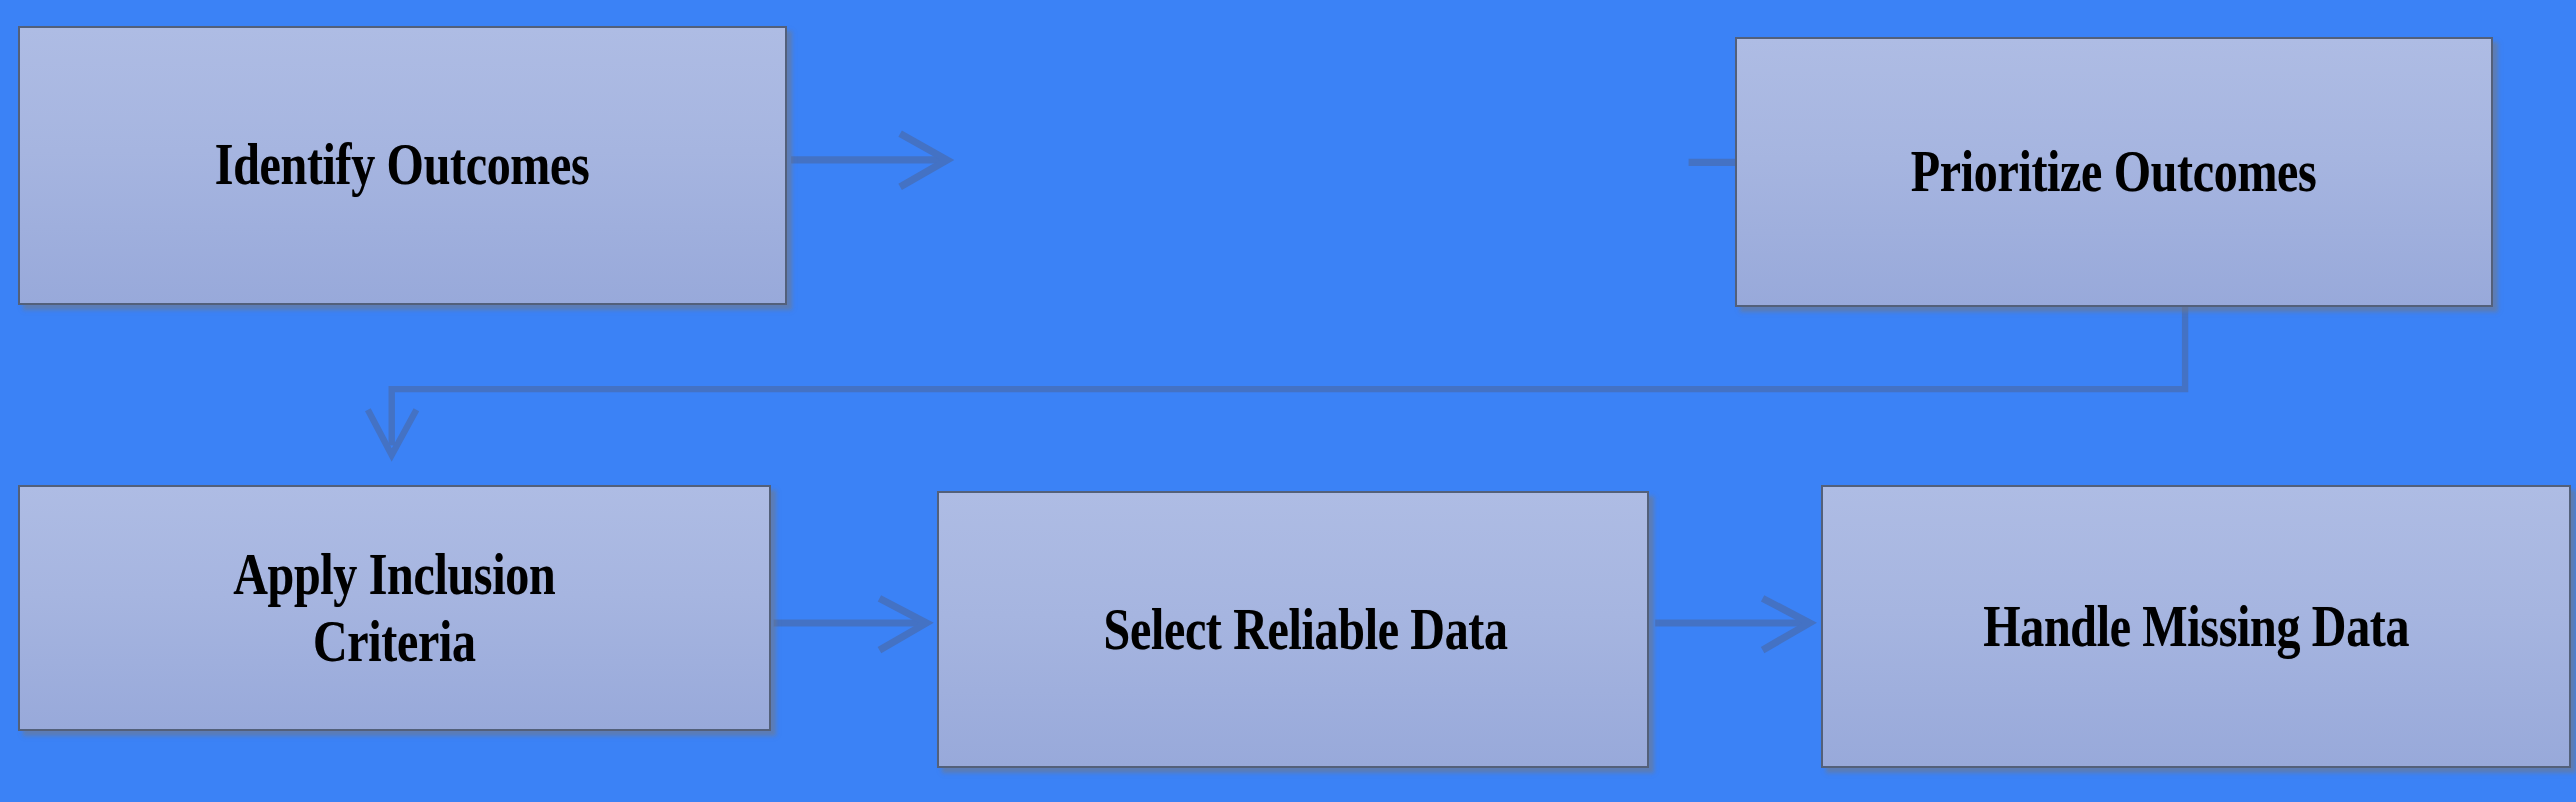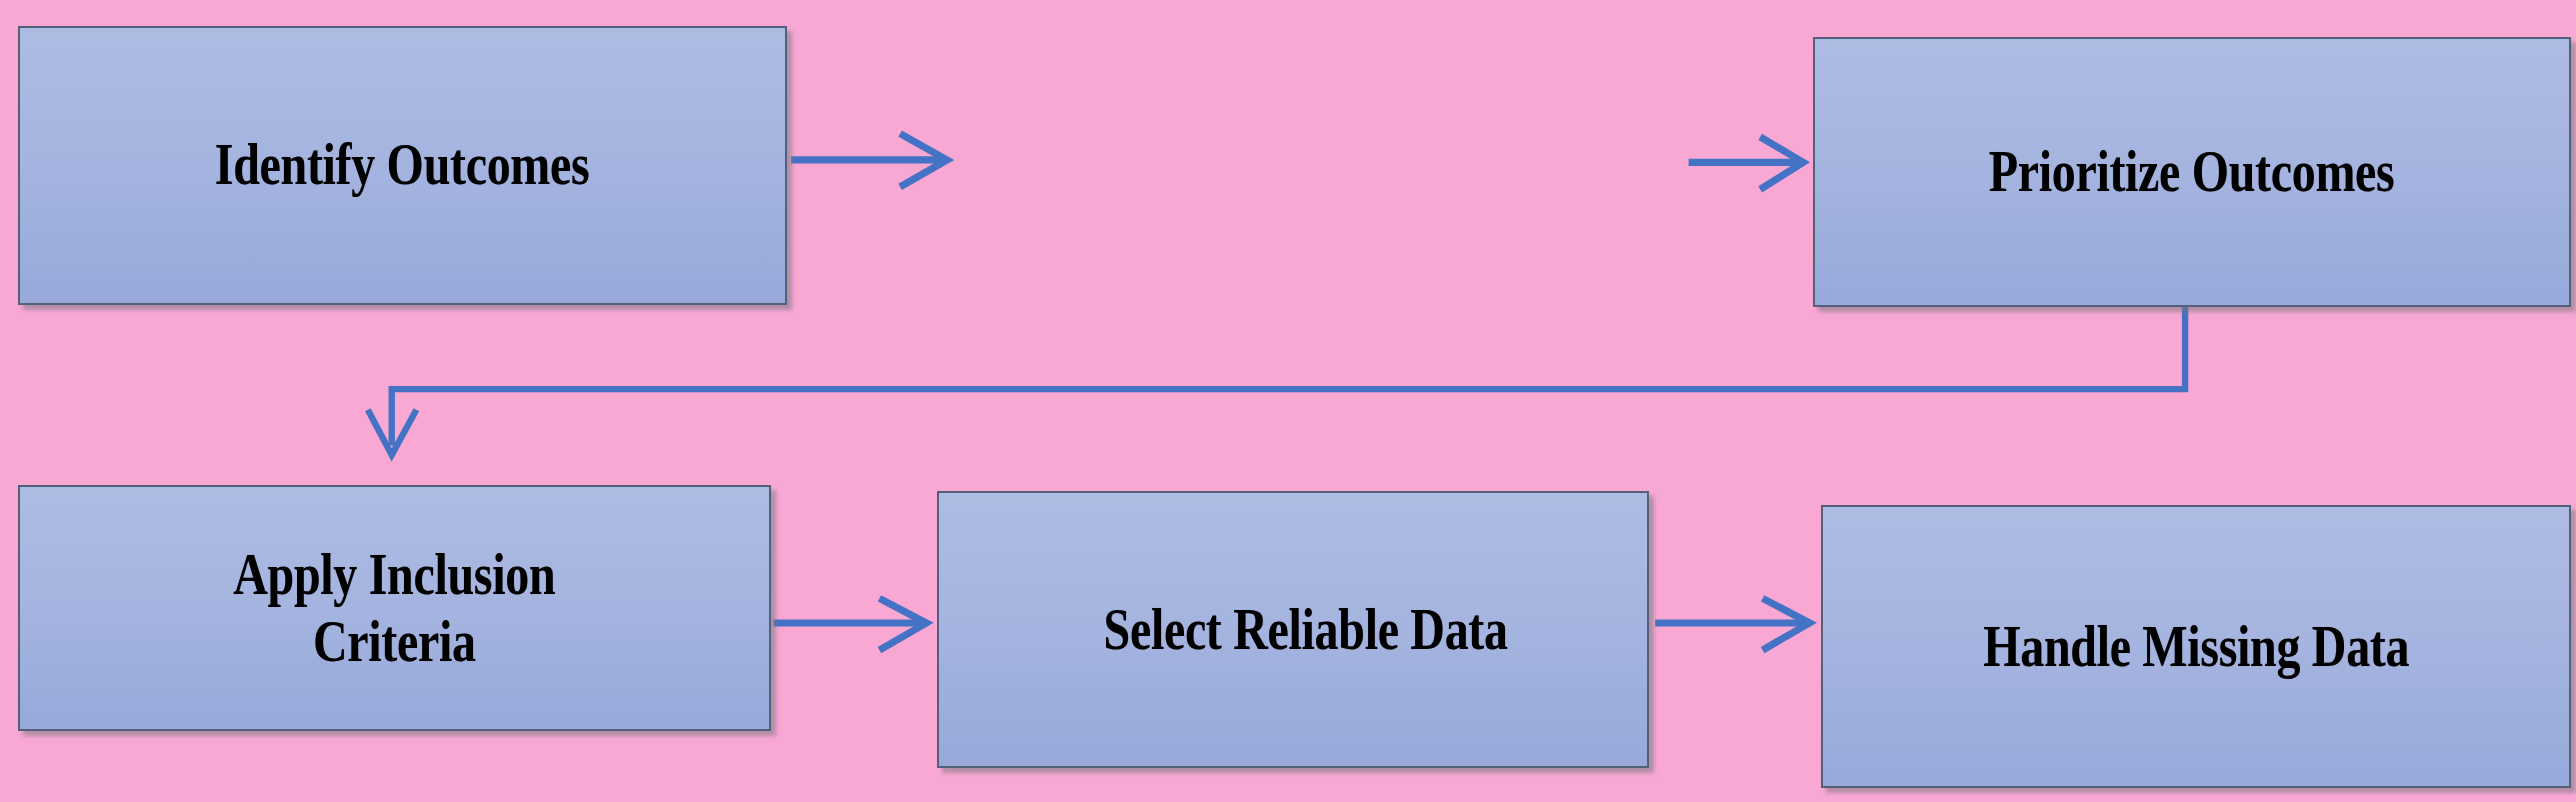--- a/index.html
+++ b/index.html
@@ -5,21 +5,21 @@
 <style>
   html, body {
     margin: 0;
     padding: 0;
     background: #ffffff;
   }
   #canvas {
     position: relative;
     width: 2576px;
     height: 802px;
-    background: #f9a8d4;
+    background: #3b82f6;
     overflow: hidden;
     font-family: "Liberation Serif", "DejaVu Serif", serif;
   }
 
   
   .node {
     position: absolute;
     box-sizing: border-box;
     border: 2.4px solid #53607a;
     background-image: linear-gradient(to bottom, #aebce4 0%, #a6b5e0 45%, #98a9da 100%);
@@ -38,24 +38,24 @@
     letter-spacing: -0.4px;
     transform: scaleX(0.80);
     transform-origin: center center;
     white-space: pre-line;
     text-shadow: 0 0 0.8px rgba(0,0,0,0.35);
   }
 
   
   #node-identify-outcomes   { left: 17.5px;   top: 25.5px;  width: 769px;  height: 279px; }
   #node-collect-variables   { left: 959px; top: 33px;  width: 724px;  height: 272px; }
-  #node-prioritize-outcomes { left: 1813px; top: 37px;  width: 758px;  height: 270px; }
+  #node-prioritize-outcomes { left: 1735px; top: 37px;  width: 758px;  height: 270px; }
   #node-apply-inclusion     { left: 17.5px;   top: 485px; width: 753px;  height: 246px; }
   #node-select-reliable     { left: 937px; top: 491px; width: 712px;  height: 277px; padding-left: 40px; }
-  #node-handle-missing      { left: 1821px; top: 505px; width: 750px;  height: 283px; }
+  #node-handle-missing      { left: 1821px; top: 485px; width: 750px;  height: 283px; }
 
   
   #connectors {
     position: absolute;
     left: 0;
     top: 0;
     width: 2576px;
     height: 802px;
     pointer-events: none;
   }

